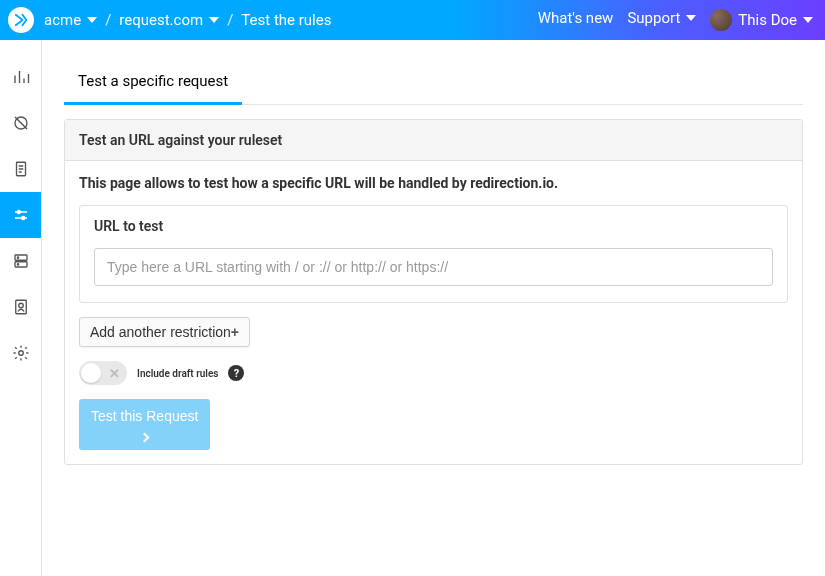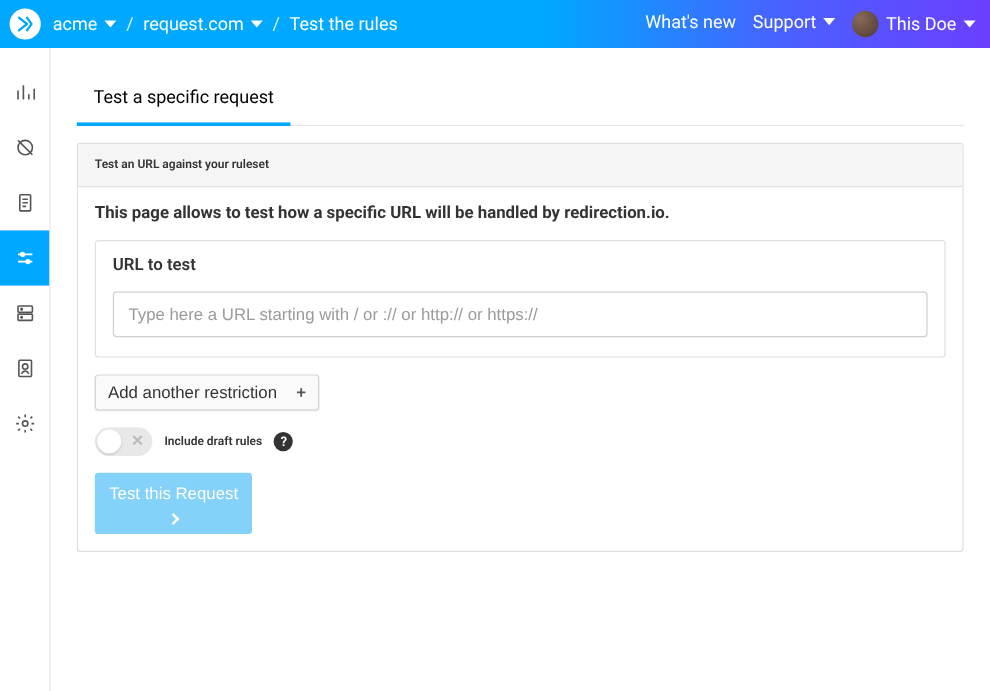--- a/index.html
+++ b/index.html
@@ -74,21 +74,21 @@
   }
   .panel {
     margin-top: 14px;
     border: 1px solid #e0e0e0;
     border-radius: 3px;
   }
   .panel-header {
     background: #f5f5f5;
     padding: 12px 14px;
     font-weight: 600;
-    font-size: 10px;
+    font-size: 14px;
     color: #333;
     border-bottom: 1px solid #e0e0e0;
   }
   .panel-body { padding: 14px; }
   .intro { font-size: 14px; color: #333; margin-bottom: 14px; font-weight: bold; }
   .url-section {
     border: 1px solid #e0e0e0;
     border-radius: 3px;
     padding: 12px 14px 16px 14px;
     margin-bottom: 14px;
@@ -100,21 +100,21 @@
     font-size: 14px;
     border: 1px solid #d0d0d0;
     border-radius: 3px;
     color: #0369a1;
     outline: none;
   }
   .url-input::placeholder { color: #9a9a9a; }
   .add-restriction {
     display: inline-flex;
     align-items: center;
-    gap: 16px;
+    gap: 0;
     border: 1px solid #d5d5d5;
     background: #fafafa;
     padding: 6px 10px;
     border-radius: 3px;
     font-size: 14px;
     color: #333;
     cursor: pointer;
     box-shadow: 0 1px 1px rgba(0,0,0,0.05);
     margin-bottom: 14px;
   }

